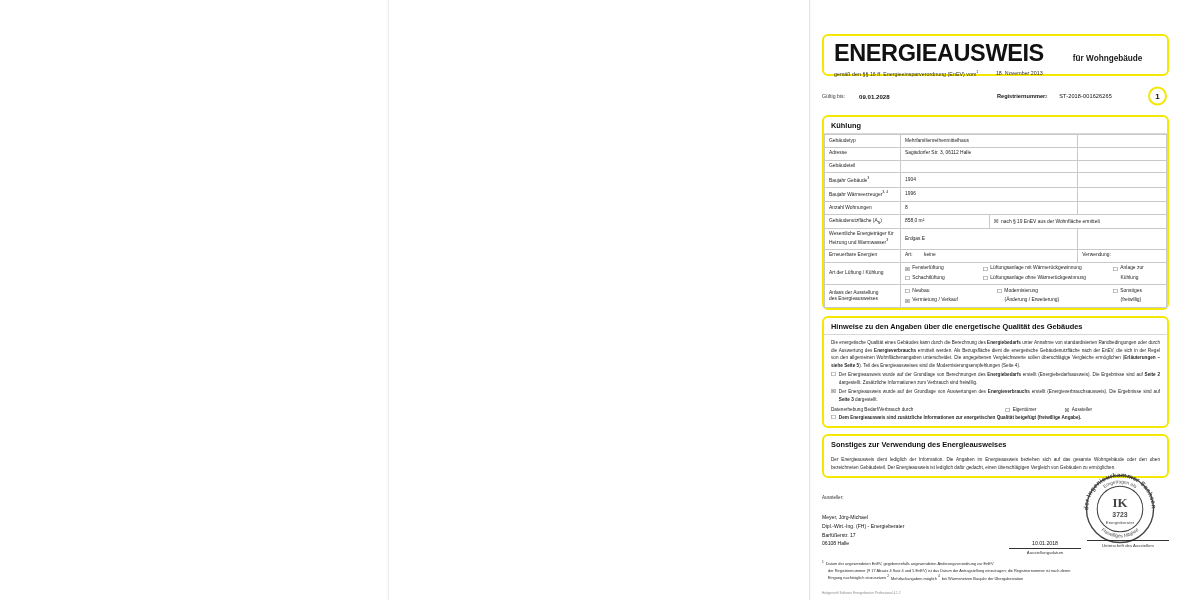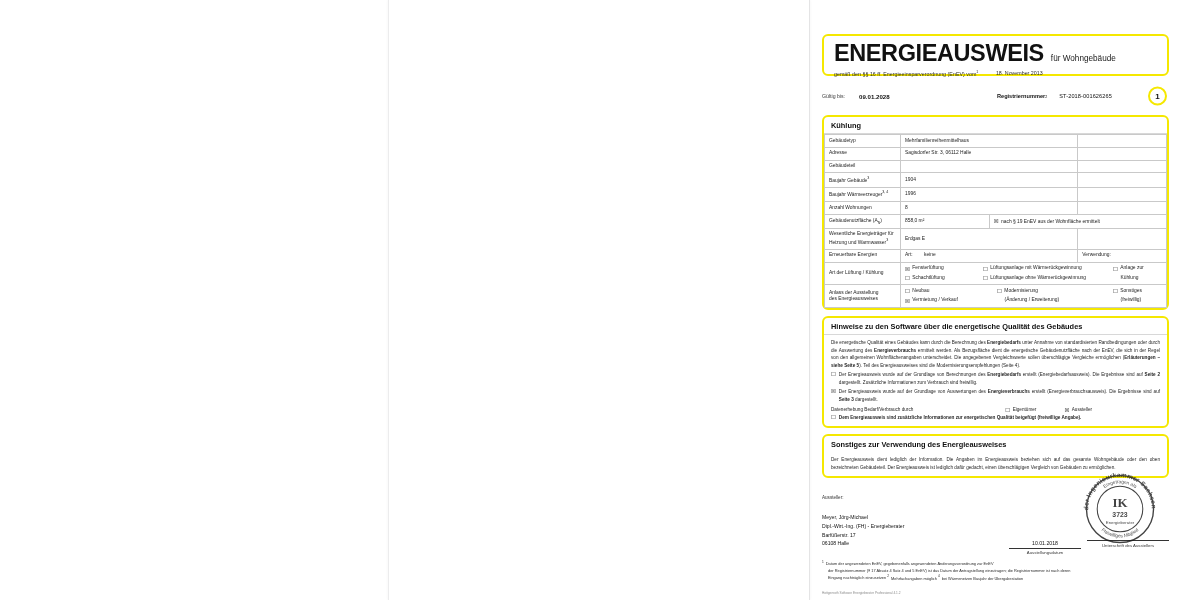--- a/index.html
+++ b/index.html
@@ -32,26 +32,26 @@
 
   .yellow-box {
     border: 2.2px solid #f5e800;
     border-radius: 6px;
     background: #ffffff;
     margin-bottom: 6px;
   }
 
   
   #titlebox { padding: 6px 10px 6px 10px; height: 42px; }
-  .title-row { display: flex; align-items: baseline; gap: 7px; }
+  .title-row { display: flex; align-items: baseline; gap: 23px; }
   .big-title {
     font-size: 23.5px; font-weight: bold; letter-spacing: -0.4px;
     color: #111; line-height: 1;
   }
-  .title-sub { font-size: 8.2px; font-weight: normal; color: #1a1a1a; }
+  .title-sub { font-size: 8.2px; font-weight: bold; color: #1a1a1a; margin-left: 6px; }
   .title-law { font-size: 5.3px; color: #2b2b2b; margin-top: 4px; letter-spacing: 0.02px;}
   .title-law .date { margin-left: 16px; }
   .sup { font-size: 3.6px; vertical-align: super; }
 
   
   #validrow {
     position: relative; height: 28px; margin-bottom: 5px;
     display: flex; align-items: center;
   }
   .vlabel { font-size: 5.2px; color: #3a3a3a; }
@@ -296,21 +296,21 @@
                       <span>(freiwillig)</span>
                     </span>
               </div>
             </td>
           </tr>
         </tbody>
           </table>
       </div>
 
       <div class="yellow-box">
-        <div class="sec-head">Hinweise zu den Software über die energetische Qualität des Gebäudes</div>
+        <div class="sec-head">Hinweise zu den Angaben über die energetische Qualität des Gebäudes</div>
         <div class="para">
           <span>Die energetische Qualität eines Gebäudes kann durch die Berechnung des </span><b>Energiebedarfs</b><span> unter Annahme von standardisierten Randbedingungen oder durch die Auswertung des </span><b>Energieverbrauchs</b><span> ermittelt werden. Als Bezugsfläche dient die energetische Gebäudenutzfläche nach der EnEV, die sich in der Regel von den allgemeinen Wohnflächenangaben unterscheidet. Die angegebenen Vergleichswerte sollen überschlägige Vergleiche ermöglichen (</span><b>Erläuterungen – siehe Seite 5</b><span>). Teil des Energieausweises sind die Modernisierungsempfehlungen (Seite 4).</span>
         </div>
 
         <div class="checkpara">
           <span class="cbox ck-off"></span>
           <span class="ctext">
             <span>Der Energieausweis wurde auf der Grundlage von Berechnungen des </span><b>Energiebedarfs</b><span> erstellt (Energiebedarfsausweis). Die Ergebnisse sind auf </span><b>Seite 2</b><span> dargestellt. Zusätzliche Informationen zum Verbrauch sind freiwillig.</span>
           </span>
         </div>

